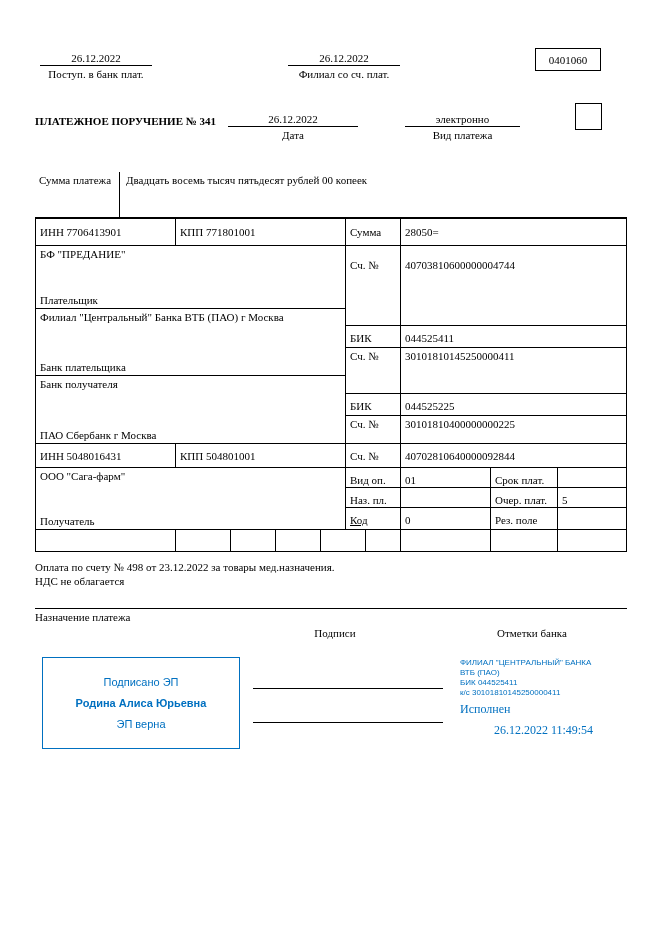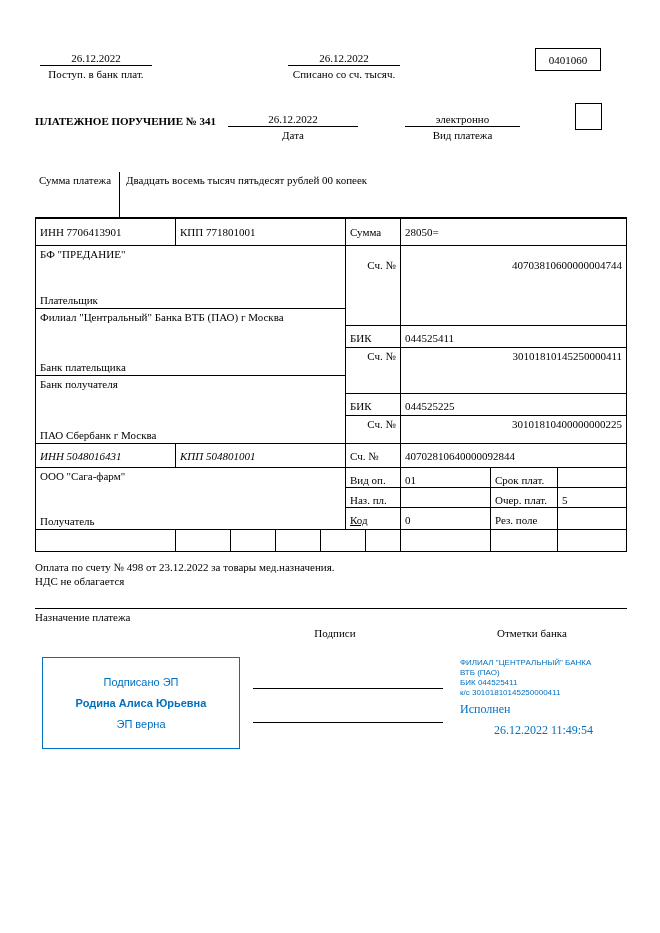--- a/index.html
+++ b/index.html
@@ -19,21 +19,21 @@
   .stack { display:flex; flex-direction:column; justify-content:space-between; }
   .c { padding:2px 4px; overflow:hidden; }
   .vc { display:flex; align-items:center; padding:12px 4px; }
   .br { border-right:1px solid #000; }
   .bb { border-bottom:1px solid #000; }
   .box { border:1px solid #000; display:flex; align-items:center; justify-content:center; }
 
   .main-table { border:1px solid #000; width:592px; }
   .mt-top { display:flex; }
   .mt-left { width:310px; border-right:1px solid #000; }
-  .mt-right { width:280px;text-align:right; }
+  .mt-right { width:280px; }
   .mt-bottom { border-top:1px solid #000; height:22px; display:flex; }
   .mt-bottom > div { border-right:1px solid #000; }
   .mt-bottom > div:last-child { border-right:none; }
   .stamp-box {
     border:1px solid #0070c0; color:#0070c0;
     display:flex; flex-direction:column; align-items:center; justify-content:center;
     gap:9px; font-family:"Liberation Sans", sans-serif; font-size:11px;
   }
   .bank-stamp { color:#0070c0; }
   .bank-stamp .small { font-family:"Liberation Sans", sans-serif; font-size:8px; line-height:10px; }
@@ -44,21 +44,21 @@
 
 <div class="page">
 
   <div class="abs" style="left:40px; top:52px; width:112px;">
     <div class="center uline">26.12.2022</div>
     <div class="center" style="padding-top:2px;">Поступ. в банк плат.</div>
   </div>
 
   <div class="abs" style="left:288px; top:52px; width:112px;">
     <div class="center uline">26.12.2022</div>
-    <div class="center" style="padding-top:2px;">Списано со сч. тысяч.</div>
+    <div class="center" style="padding-top:2px;">Филиал со сч. плат.</div>
   </div>
 
   <div class="abs box" style="left:535px; top:48px; width:66px; height:23px;">
     <span>0401060</span>
   </div>
 
   <div class="abs bold" style="left:35px; top:115px;">ПЛАТЕЖНОЕ ПОРУЧЕНИЕ № 341</div>
 
   <div class="abs" style="left:228px; top:113px; width:130px;">
     <div class="center uline">26.12.2022</div>
@@ -90,21 +90,21 @@
           <div class="c">Плательщик</div>
         </div>
         <div class="stack bb" style="height:67px;">
           <div class="c">Филиал "Центральный" Банка ВТБ (ПАО) г Москва</div>
           <div class="c">Банк плательщика</div>
         </div>
         <div class="stack bb" style="height:68px;">
           <div class="c">Банк получателя</div>
           <div class="c">ПАО Сбербанк г Москва</div>
         </div>
-        <div class="row bb" style="height:24px;font-style:italic;">
+        <div class="row bb" style="height:24px;">
           <div class="vc br" style="width:140px;">ИНН 5048016431</div>
           <div class="vc" style="flex:1;">КПП  504801001</div>
         </div>
         <div class="stack" style="height:61px;">
           <div class="c">ООО "Сага-фарм"</div>
           <div class="c">Получатель</div>
         </div>
       </div>
 
       <div class="mt-right">

